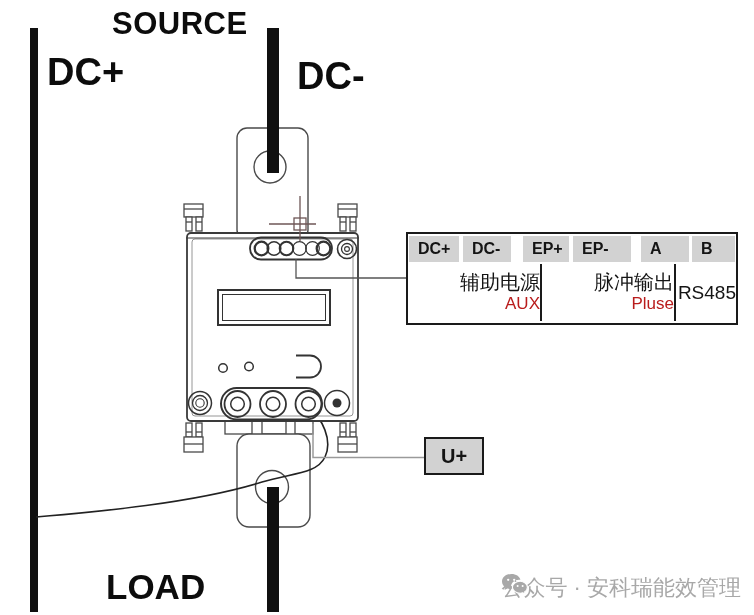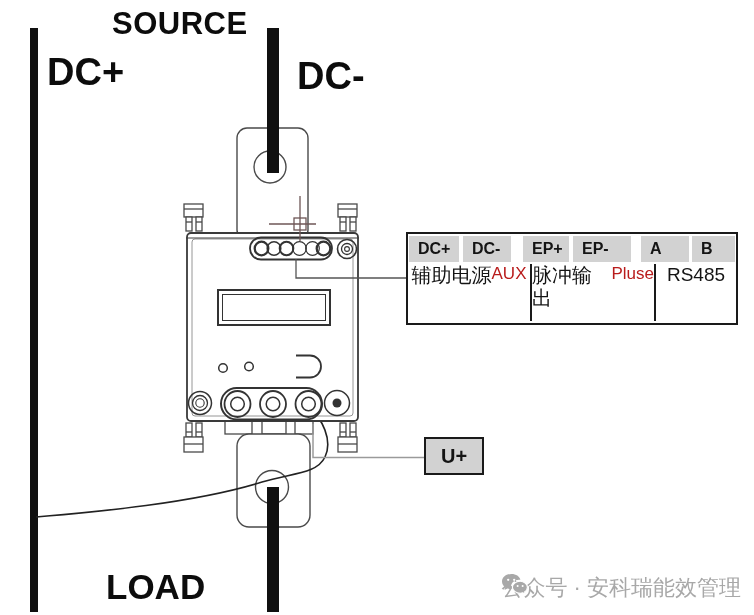--- a/index.html
+++ b/index.html
@@ -25,22 +25,22 @@
     display:flex;align-items:center;padding-left:9px;box-sizing:border-box;flex:0 0 auto;
   }
   .hc1{width:50px;margin-right:4px;}
   .hc2{width:48px;margin-right:12px;}
   .hc3{width:46px;margin-right:4px;}
   .hc4{width:58px;margin-right:10px;}
   .hc5{width:48px;margin-right:3px;}
   .hc6{flex:1 1 auto;}
   .tbl-body{display:flex;height:57px;}
   .bcol{
-    width:124px;box-sizing:border-box;border-right:2px solid #1a1a1a;
-    display:flex;justify-content:center;align-items:flex-start;
+    width:134px;box-sizing:border-box;border-right:2px solid #1a1a1a;
+    display:flex;flex-direction:column;justify-content:center;align-items:flex-end;
   }
   .bcol.last{border-right:none;flex:1;}
   .bline1{font-size:20px;line-height:23px;color:#141414;}
   .bline2{font-size:17px;line-height:20px;color:#b91c1c;}
   .bsingle{font-size:19px;color:#141414;}
 
   
   .ubox{
     position:absolute;left:424px;top:437px;width:60px;height:38px;
     background:#d2d2d2;border:2px solid #1a1a1a;box-sizing:border-box;

